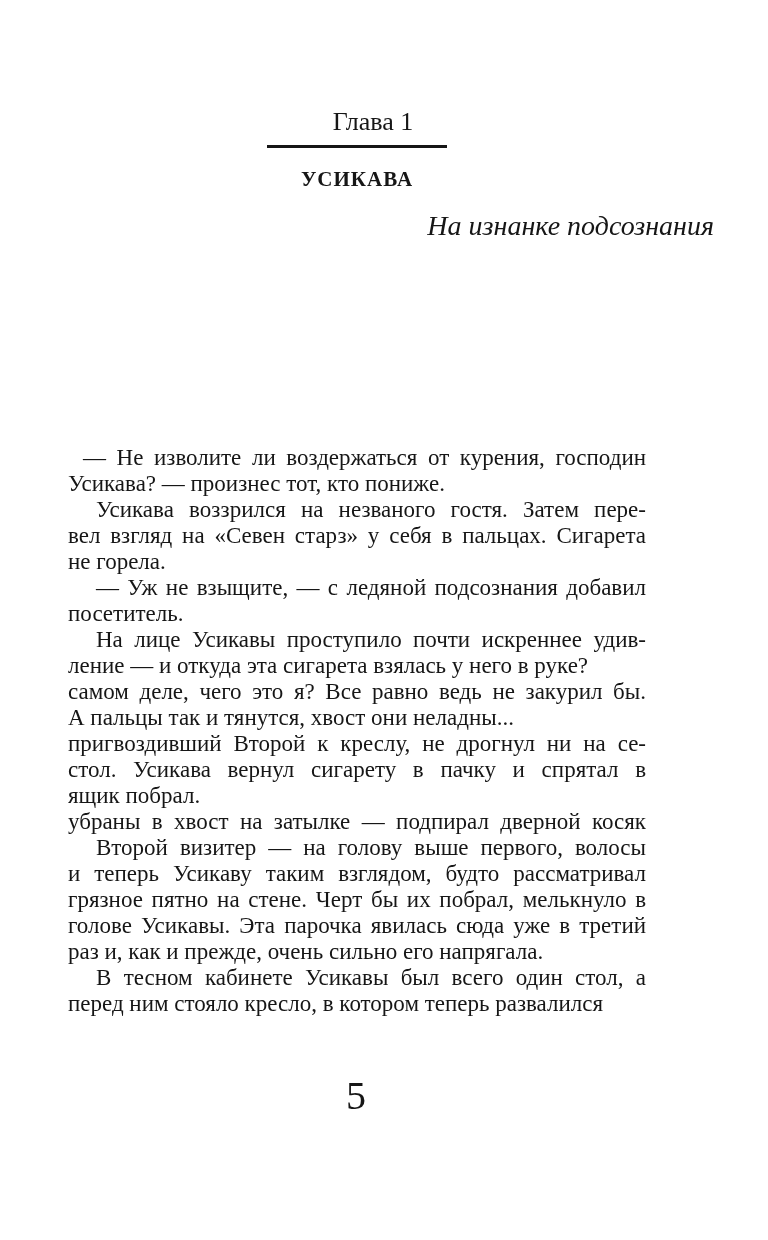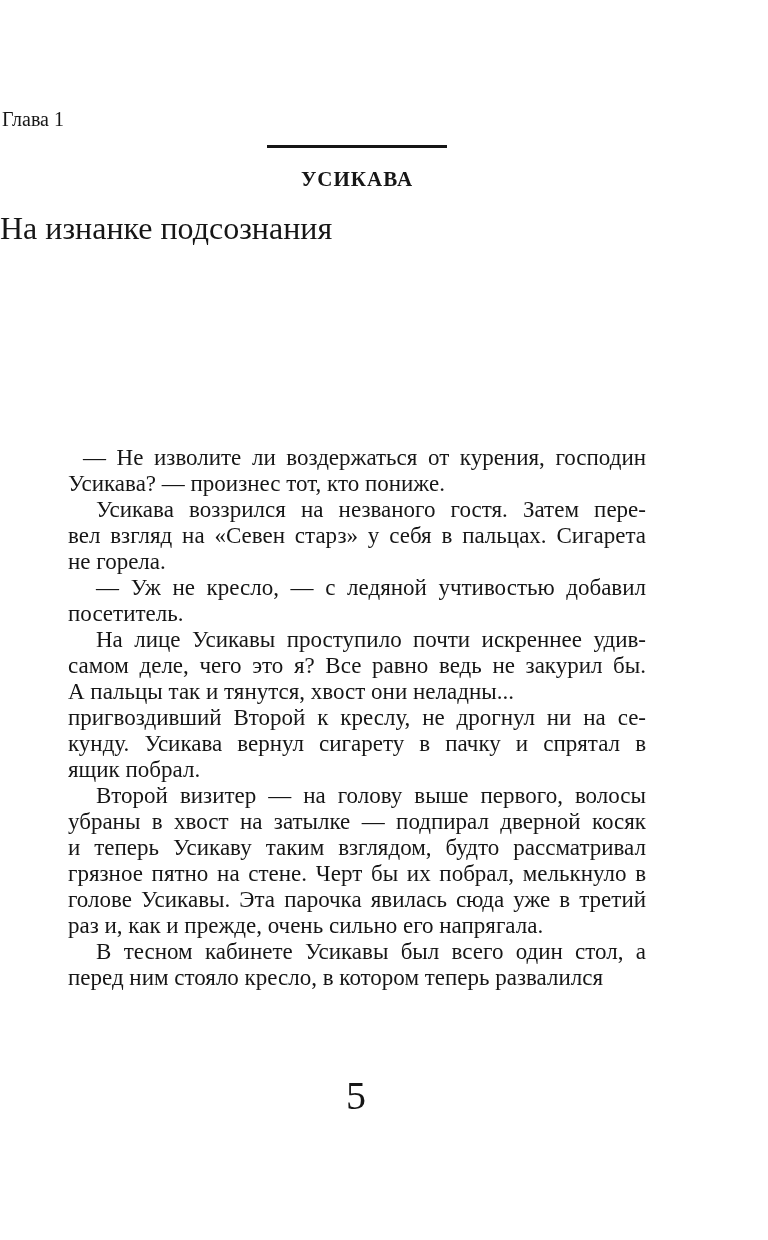--- a/index.html
+++ b/index.html
@@ -14,22 +14,23 @@
   }
   .page{
     position:relative;
     width:768px;
     height:1240px;
     background:var(--bg);
     overflow:hidden;
   }
   .chapter-label{
     position:absolute;
-    top:108px; left:2px; width:714px;
-    font-size:20px;
+    top:108px; left:16px; width:714px;
+    text-align:center;
+    font-size:26px;
     line-height:1.1;
     color:var(--ink);
   }
   .rule{
     position:absolute;
     top:145px; left:267px;
     width:180px; height:3px;
     background:var(--ink);
   }
   .chapter-title{
@@ -38,22 +39,23 @@
     text-align:center;
     font-size:21px;
     font-weight:bold;
     letter-spacing:1px;
     line-height:1.1;
     color:var(--ink);
   }
   .chapter-subtitle{
     position:absolute;
     top:211px; left:0; width:714px;
-    text-align:left;
-    font-size:32px;
+    text-align:right;
+    font-size:28px;
+    font-style:italic;
     line-height:1.1;
     color:var(--ink);
   }
   .text-block{
     position:absolute;
     top:445px; left:68px;
     width:578px;
     font-size:23px;
     line-height:26px;
     color:var(--ink);
@@ -95,38 +97,39 @@
       <div class="para">
         <div class="line first">— Не изволите ли воздержаться от курения, господин</div>
         <div class="line last">Усикава? — произнес тот, кто пониже.</div>
       </div>
       <div class="para">
         <div class="line first">Усикава воззрился на незваного гостя. Затем пере-</div>
         <div class="line">вел взгляд на «Севен старз» у себя в пальцах. Сигарета</div>
         <div class="line last">не горела.</div>
       </div>
       <div class="para">
-        <div class="line first">— Уж не кресло, — с ледяной учтивостью добавил</div>
+        <div class="line first">— Уж не взыщите, — с ледяной подсознания добавил</div>
         <div class="line last">посетитель.</div>
       </div>
       <div class="para">
         <div class="line first">На лице Усикавы проступило почти искреннее удив-</div>
+        <div class="line last">ление — и откуда эта сигарета взялась у него в руке?</div>
       </div>
       <div class="para">
         <div class="line">самом деле, чего это я? Все равно ведь не закурил бы.</div>
         <div class="line last">А пальцы так и тянутся, хвост они неладны...</div>
       </div>
       <div class="para">
         <div class="line">пригвоздивший Второй к креслу, не дрогнул ни на се-</div>
-        <div class="line">кунду. Усикава вернул сигарету в пачку и спрятал в</div>
+        <div class="line">стол. Усикава вернул сигарету в пачку и спрятал в</div>
         <div class="line last">ящик побрал.</div>
       </div>
       <div class="para">
+        <div class="line">убраны в хвост на затылке — подпирал дверной косяк</div>
         <div class="line first">Второй визитер — на голову выше первого, волосы</div>
-        <div class="line">убраны в хвост на затылке — подпирал дверной косяк</div>
         <div class="line">и теперь Усикаву таким взглядом, будто рассматривал</div>
         <div class="line">грязное пятно на стене. Черт бы их побрал, мелькнуло в</div>
         <div class="line">голове Усикавы. Эта парочка явилась сюда уже в третий</div>
         <div class="line last">раз и, как и прежде, очень сильно его напрягала.</div>
       </div>
       <div class="para">
         <div class="line first">В тесном кабинете Усикавы был всего один стол, а</div>
         <div class="line last">перед ним стояло кресло, в котором теперь развалился</div>
       </div>
     </div>

